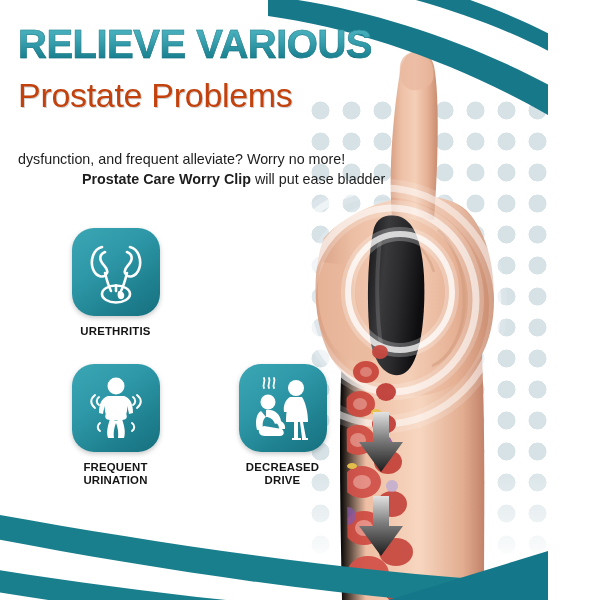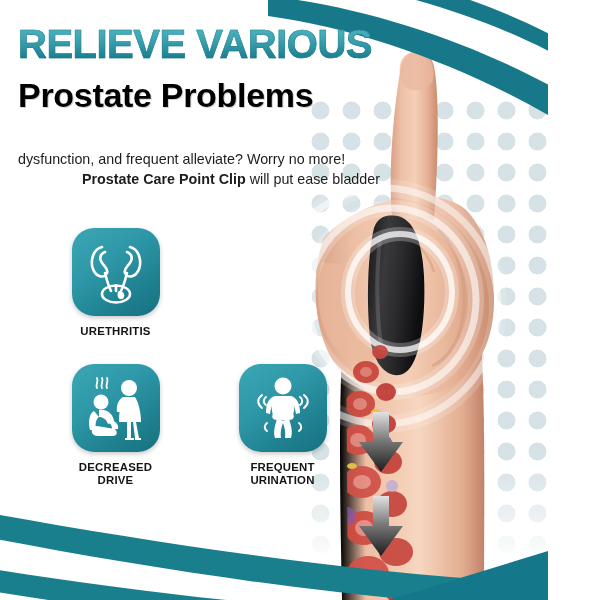--- a/index.html
+++ b/index.html
@@ -34,21 +34,21 @@
     position:absolute;left:18px;top:22px;
     font-size:40px;font-weight:700;letter-spacing:-0.5px;
     font-family:"Liberation Sans",sans-serif;
     background:linear-gradient(to bottom,#53b9c4 0%,#3ea7b5 35%,#1d8493 75%,#156f7e 100%);
     -webkit-background-clip:text;background-clip:text;color:transparent;
     -webkit-text-stroke:0.6px rgba(20,100,112,.55);
     white-space:nowrap;
   }
   .subhead{
     position:absolute;left:18px;top:76px;
-    font-size:34px;font-weight:700;color:#000000;letter-spacing:-0.3px;
+    font-size:34px;font-weight:400;color:#c2410c;letter-spacing:-0.3px;
     text-shadow:1px 1px 0 rgba(120,120,120,.35);
     white-space:nowrap;
   }
 
   
   .body-copy{
     position:absolute;left:18px;top:128px;width:372px;
     font-size:14.3px;line-height:1.45;color:#1d1d1d;
   }
   .body-copy .ind{display:inline-block;width:64px;}
@@ -216,21 +216,21 @@
       <path d="M0 75 L160 26 L160 75 Z" fill="#15788a"></path>
     </svg>
   </div>
 
   <div class="headline">RELIEVE VARIOUS</div>
   <div class="subhead">Prostate Problems</div>
 
   <div class="body-copy">
     <br>
     <span>dysfunction, and frequent alleviate? Worry no more!</span><br>
-    <span class="ind"></span><b>Prostate Care Point Clip</b><span> will put ease bladder</span><br>
+    <span class="ind"></span><b>Prostate Care Worry Clip</b><span> will put ease bladder</span><br>
   </div>
 
   <div class="features">
 
     <div class="frow">
 
       <div class="fcell">
         <div class="fbox">
           <svg width="62" height="66" viewBox="0 0 62 66" fill="none" stroke="#ffffff" stroke-width="2.6" stroke-linecap="round" stroke-linejoin="round">
             <path d="M17 8 C8 10 5 22 8 30 C11 38 19 40 22 34 C24 29 18 27 16 22 C14 17 17 14 20 13"></path>
@@ -242,52 +242,20 @@
             <path d="M34 52 C38 52 40 55 39 58 C38 61 34 61 33 58 C32 55 33 52 34 52 Z" fill="#ffffff" stroke="none"></path>
           </svg>
         </div>
         <div class="flabel">URETHRITIS</div>
       </div>
 
 
     </div>
 
     <div class="frow second">
-
-      <div class="fcell">
-        <div class="fbox">
-          <svg width="66" height="64" viewBox="0 0 66 64">
-            <g fill="#ffffff">
-
-              <circle cx="18" cy="26" r="7.5"></circle>
-              <path d="M11 35 C6 38 5 46 7 54 L13 54 C12 47 13 43 16 41 Z"></path>
-              <path d="M16 34 C24 33 30 38 31 45 L25 48 C23 43 20 41 16 41 Z"></path>
-              <path d="M9 52 C8 57 10 60 15 60 L30 60 C34 60 35 56 32 53 L14 50 Z"></path>
-              <path d="M26 44 C32 44 36 48 35 53 L29 53 C29 49 27 47 25 47 Z"></path>
-
-              <circle cx="46" cy="12" r="8"></circle>
-              <path d="M40 21 C35 24 33 30 34 36 L39 36 C39 31 40 28 42 26 Z"></path>
-              <path d="M40 21 L52 21 C56 27 58 38 58 46 L36 46 C36 38 37 27 40 21 Z"></path>
-              <path d="M44 46 L44 62 L48 62 L48 46 Z"></path>
-              <path d="M50 46 L52 62 L56 62 L53 46 Z"></path>
-              <path d="M42 62 L51 62 L51 64 L42 64 Z"></path>
-              <path d="M52 62 L58 62 L58 64 L52 64 Z"></path>
-            </g>
-            <g stroke="#ffffff" stroke-width="1.8" stroke-linecap="round" fill="none">
-              <path d="M14 12 C12 8 16 6 14 2"></path>
-              <path d="M19 12 C17 8 21 6 19 2"></path>
-              <path d="M24 12 C22 8 26 6 24 2"></path>
-            </g>
-          </svg>
-        </div>
-        <div class="flabel">
-          <span>DECREASED</span><br>
-          <span>DRIVE</span>
-        </div>
-      </div>
 
       <div class="fcell">
         <div class="fbox">
           <svg width="60" height="66" viewBox="0 0 60 66">
             <g fill="#ffffff">
               <circle cx="30" cy="11" r="8.5"></circle>
               <path d="M22 21 C15 23 13 30 13 38 L17 39 C18 33 19 29 22 27 Z"></path>
               <path d="M38 21 C45 23 47 30 47 38 L43 39 C42 33 41 29 38 27 Z"></path>
               <path d="M22 21 L38 21 C42 25 42 34 40 40 L20 40 C18 34 18 25 22 21 Z"></path>
               <path d="M20 39 C18 42 20 45 24 45 L36 45 C40 45 42 42 40 39 Z"></path>
@@ -303,16 +271,48 @@
               <path d="M46 48 C49 50 49 54 46 56"></path>
             </g>
           </svg>
         </div>
         <div class="flabel">
           <span>FREQUENT</span><br>
           <span>URINATION</span>
         </div>
       </div>
 
+      <div class="fcell">
+        <div class="fbox">
+          <svg width="66" height="64" viewBox="0 0 66 64">
+            <g fill="#ffffff">
+
+              <circle cx="18" cy="26" r="7.5"></circle>
+              <path d="M11 35 C6 38 5 46 7 54 L13 54 C12 47 13 43 16 41 Z"></path>
+              <path d="M16 34 C24 33 30 38 31 45 L25 48 C23 43 20 41 16 41 Z"></path>
+              <path d="M9 52 C8 57 10 60 15 60 L30 60 C34 60 35 56 32 53 L14 50 Z"></path>
+              <path d="M26 44 C32 44 36 48 35 53 L29 53 C29 49 27 47 25 47 Z"></path>
+
+              <circle cx="46" cy="12" r="8"></circle>
+              <path d="M40 21 C35 24 33 30 34 36 L39 36 C39 31 40 28 42 26 Z"></path>
+              <path d="M40 21 L52 21 C56 27 58 38 58 46 L36 46 C36 38 37 27 40 21 Z"></path>
+              <path d="M44 46 L44 62 L48 62 L48 46 Z"></path>
+              <path d="M50 46 L52 62 L56 62 L53 46 Z"></path>
+              <path d="M42 62 L51 62 L51 64 L42 64 Z"></path>
+              <path d="M52 62 L58 62 L58 64 L52 64 Z"></path>
+            </g>
+            <g stroke="#ffffff" stroke-width="1.8" stroke-linecap="round" fill="none">
+              <path d="M14 12 C12 8 16 6 14 2"></path>
+              <path d="M19 12 C17 8 21 6 19 2"></path>
+              <path d="M24 12 C22 8 26 6 24 2"></path>
+            </g>
+          </svg>
+        </div>
+        <div class="flabel">
+          <span>DECREASED</span><br>
+          <span>DRIVE</span>
+        </div>
+      </div>
+
     </div>
   </div>
 
 </div>
 
 </body></html>

